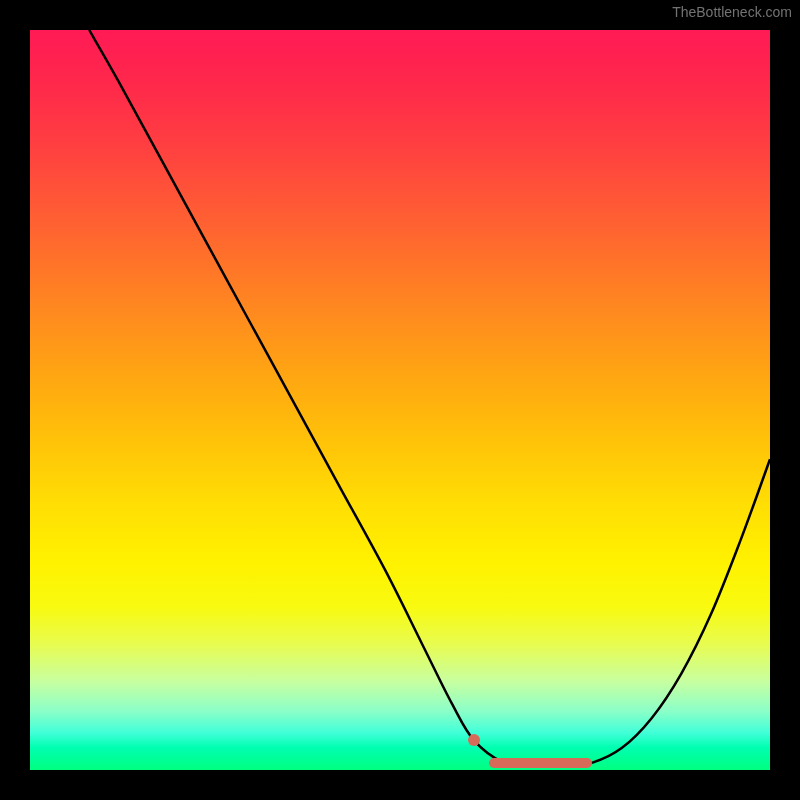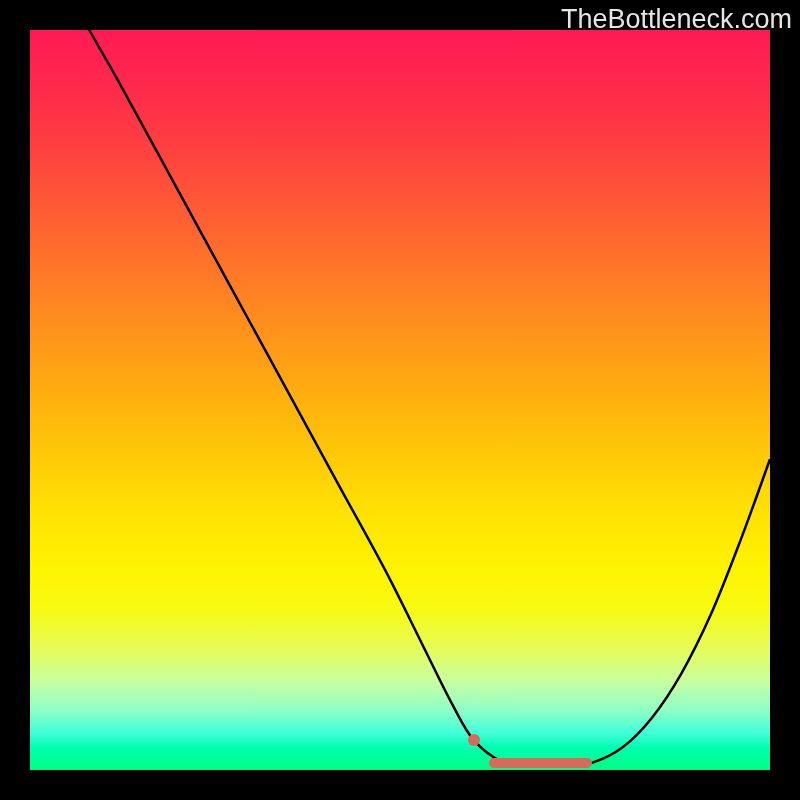--- a/index.html
+++ b/index.html
@@ -8,22 +8,22 @@
     height: 800px;
     background: #000;
     position: relative;
     font-family: Arial, sans-serif;
     overflow: hidden;
   }
   .watermark {
     position: absolute;
     top: 4px;
     right: 8px;
-    color: #e5e5e5;
-    font-size: 27px;
+    color: #737373;
+    font-size: 14px;
     font-weight: 500;
     z-index: 10;
   }
   .plot-area {
     position: absolute;
     left: 30px;
     top: 30px;
     width: 740px;
     height: 740px;
     background: linear-gradient(to bottom,

